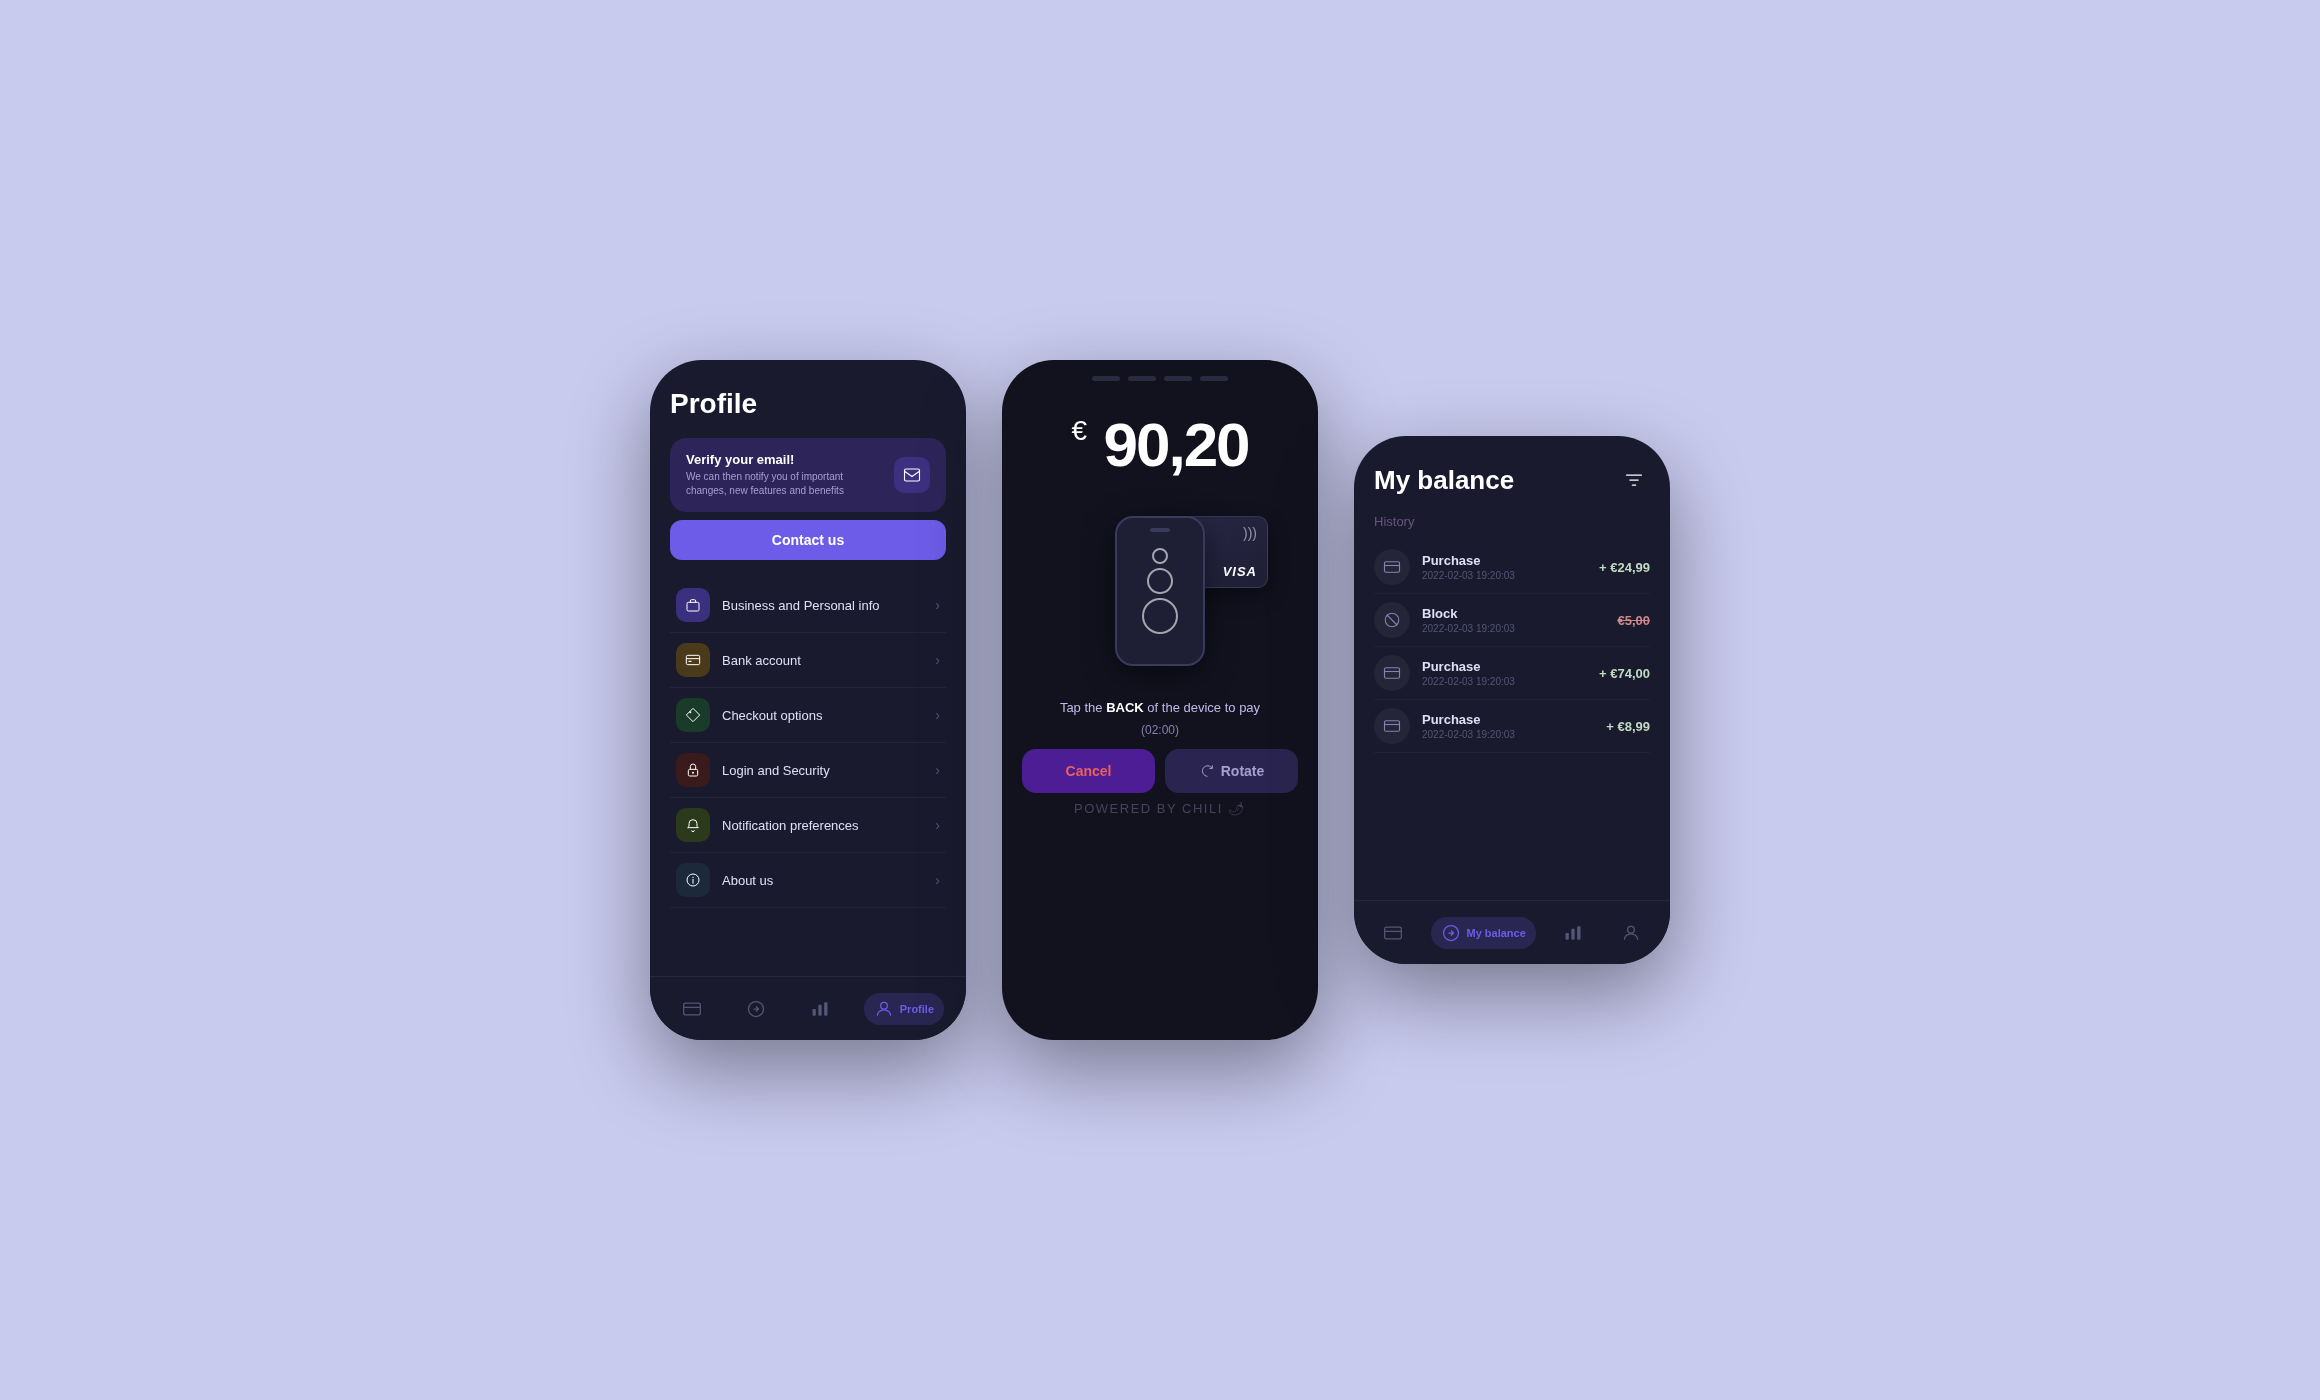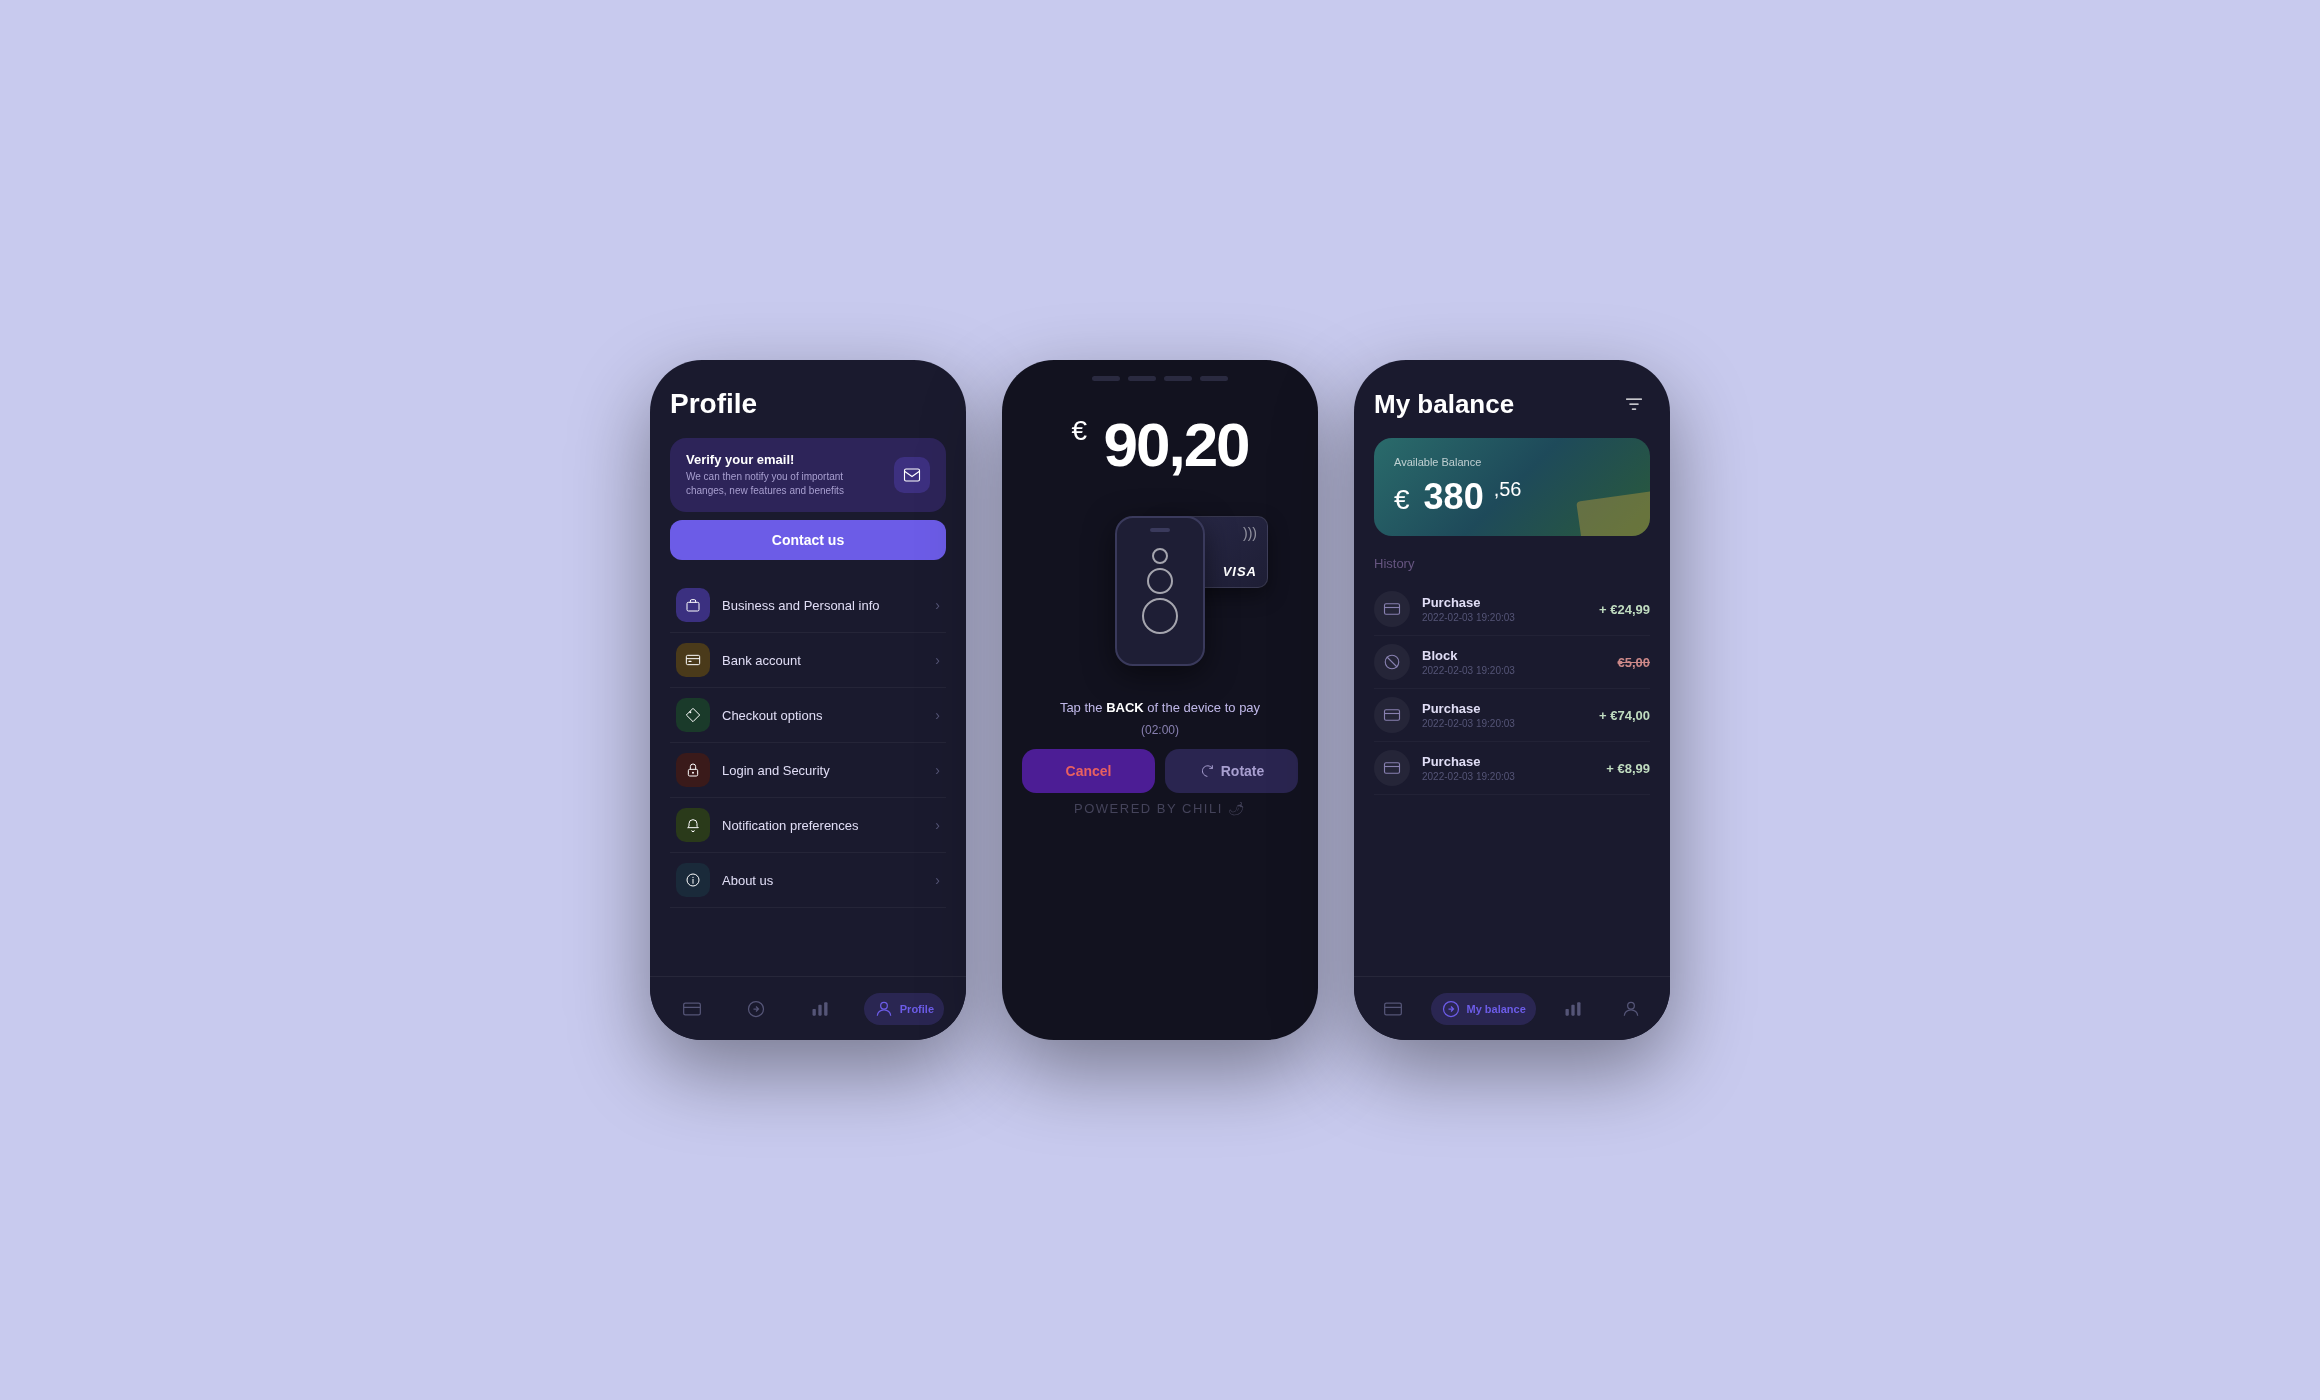--- a/index.html
+++ b/index.html
@@ -22,21 +22,21 @@
     
     .phone {
       background: #1a1a2e;
       border-radius: 52px;
       overflow: hidden;
       position: relative;
       box-shadow: 0 30px 80px rgba(0,0,0,0.4);
     }
     .phone-left { width: 316px; height: 680px; }
     .phone-center { width: 316px; height: 680px; background: #12121f; }
-    .phone-right { width: 316px; height: 680px; }
+    .phone-right { width: 316px; height: 528px; }
 
     
     .phone-left .content {
       padding: 28px 20px 0;
       height: calc(100% - 64px);
       overflow: hidden;
     }
     .profile-title {
       font-size: 28px;
       font-weight: 700;
@@ -622,28 +622,20 @@
     <div class="content">
       <div class="balance-header">
         <h1 class="balance-title">My balance</h1>
         <div class="filter-icon">
           <svg width="20" height="20" viewBox="0 0 24 24" fill="none" xmlns="http://www.w3.org/2000/svg">
             <path d="M3 6h18M7 12h10M10 18h4" stroke="white" stroke-width="1.5" stroke-linecap="round"></path>
           </svg>
         </div>
       </div>
 
-      <div class="balance-card">
-        <p class="available-label">Available Balance</p>
-        <div class="balance-amount">
-          <span class="euro-sym">€</span>
-          <span>380</span>
-          <span class="cents">,<span>56</span></span>
-        </div>
-      </div>
 
       <div class="history-section">
         <p class="history-label">History</p>
 
         <div class="history-item">
           <div class="history-icon">
             <svg width="18" height="18" viewBox="0 0 24 24" fill="none">
               <rect x="2" y="5" width="20" height="14" rx="2" stroke="#8880b0" stroke-width="1.5"></rect>
               <path d="M2 10h20" stroke="#8880b0" stroke-width="1.5"></path>
             </svg>

